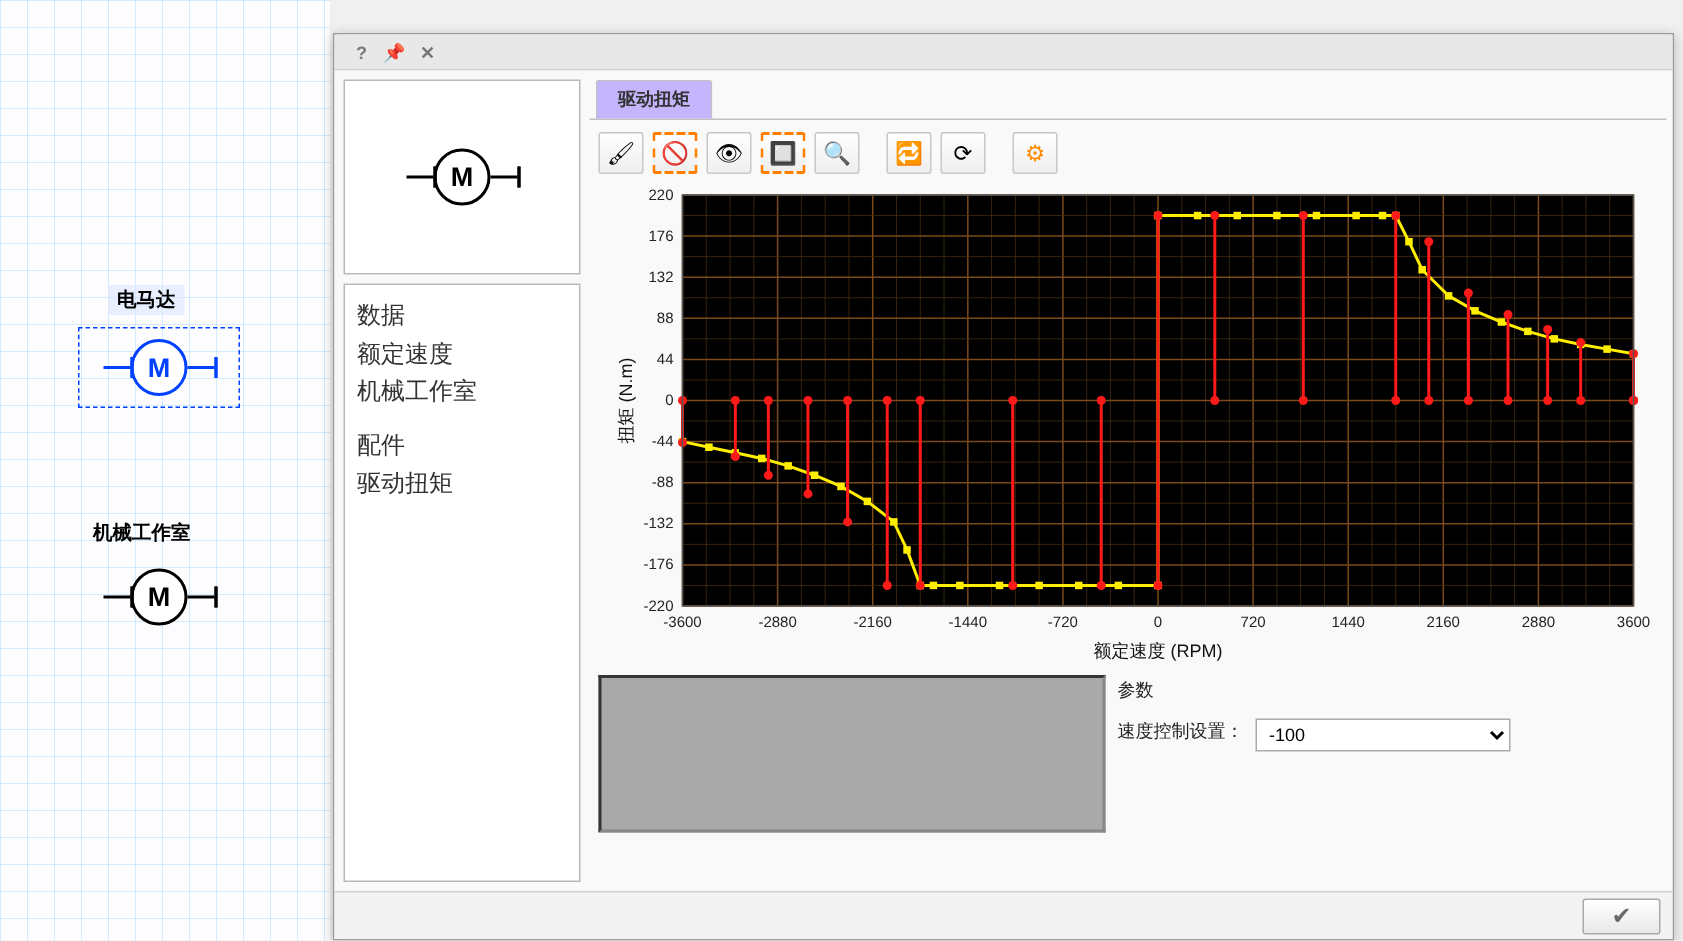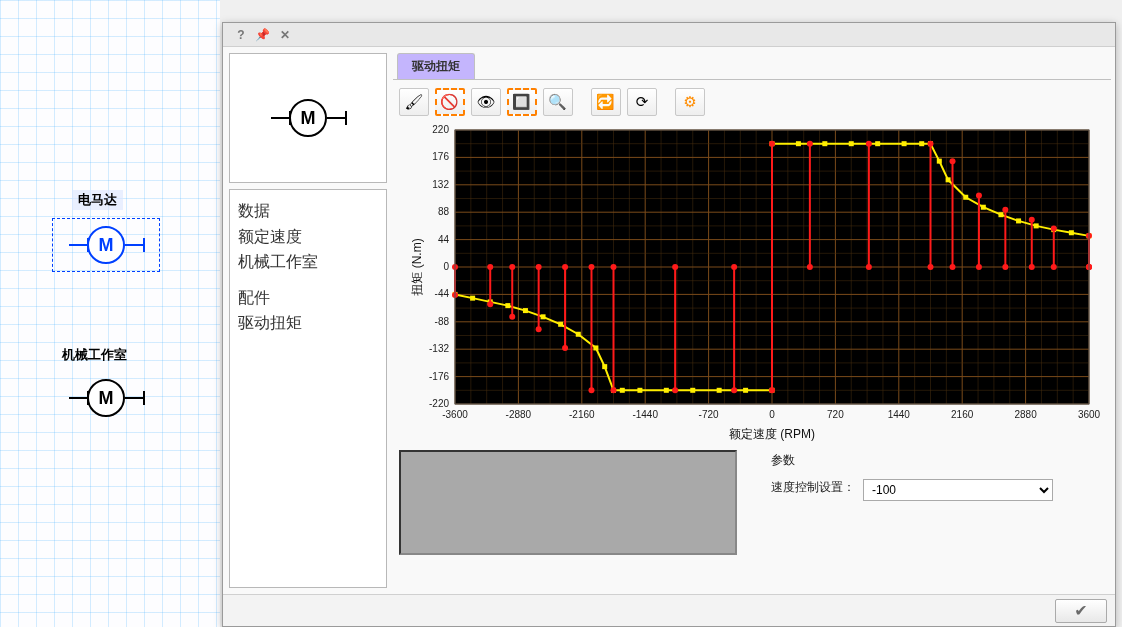--- a/index.html
+++ b/index.html
@@ -180,40 +180,40 @@
     margin: 0 6px;
     position: relative;
   }
   .chart-svg {
     width: 100%; height: 100%;
     display: block;
   }
   .bottom-row {
     display: flex;
     margin: 6px;
-    gap: 28px;
+    gap: 2px;
   }
   .gray-box {
     width: 338px; height: 105px;
     background: #a9a9a9;
     border: 2px inset #888;
   }
   .params {
     flex: 1;
     color: #222;
     font-size: 12px;
     padding: 2px 6px;
   }
   .params-title { margin-bottom: 10px; }
   .param-row {
     display: flex; 
     gap: 8px;
   }
   .param-row select {
-    width: 190px; height: 22px;
+    width: 170px; height: 22px;
     border: 1px solid #aaa;
     font-size: 12px;
     padding: 0 4px;
     background: #fff;
   }
   .dialog-footer {
     height: 32px;
     border-top: 1px solid #d0d0d0;
     background: #f3f3f3;
     display: flex;

